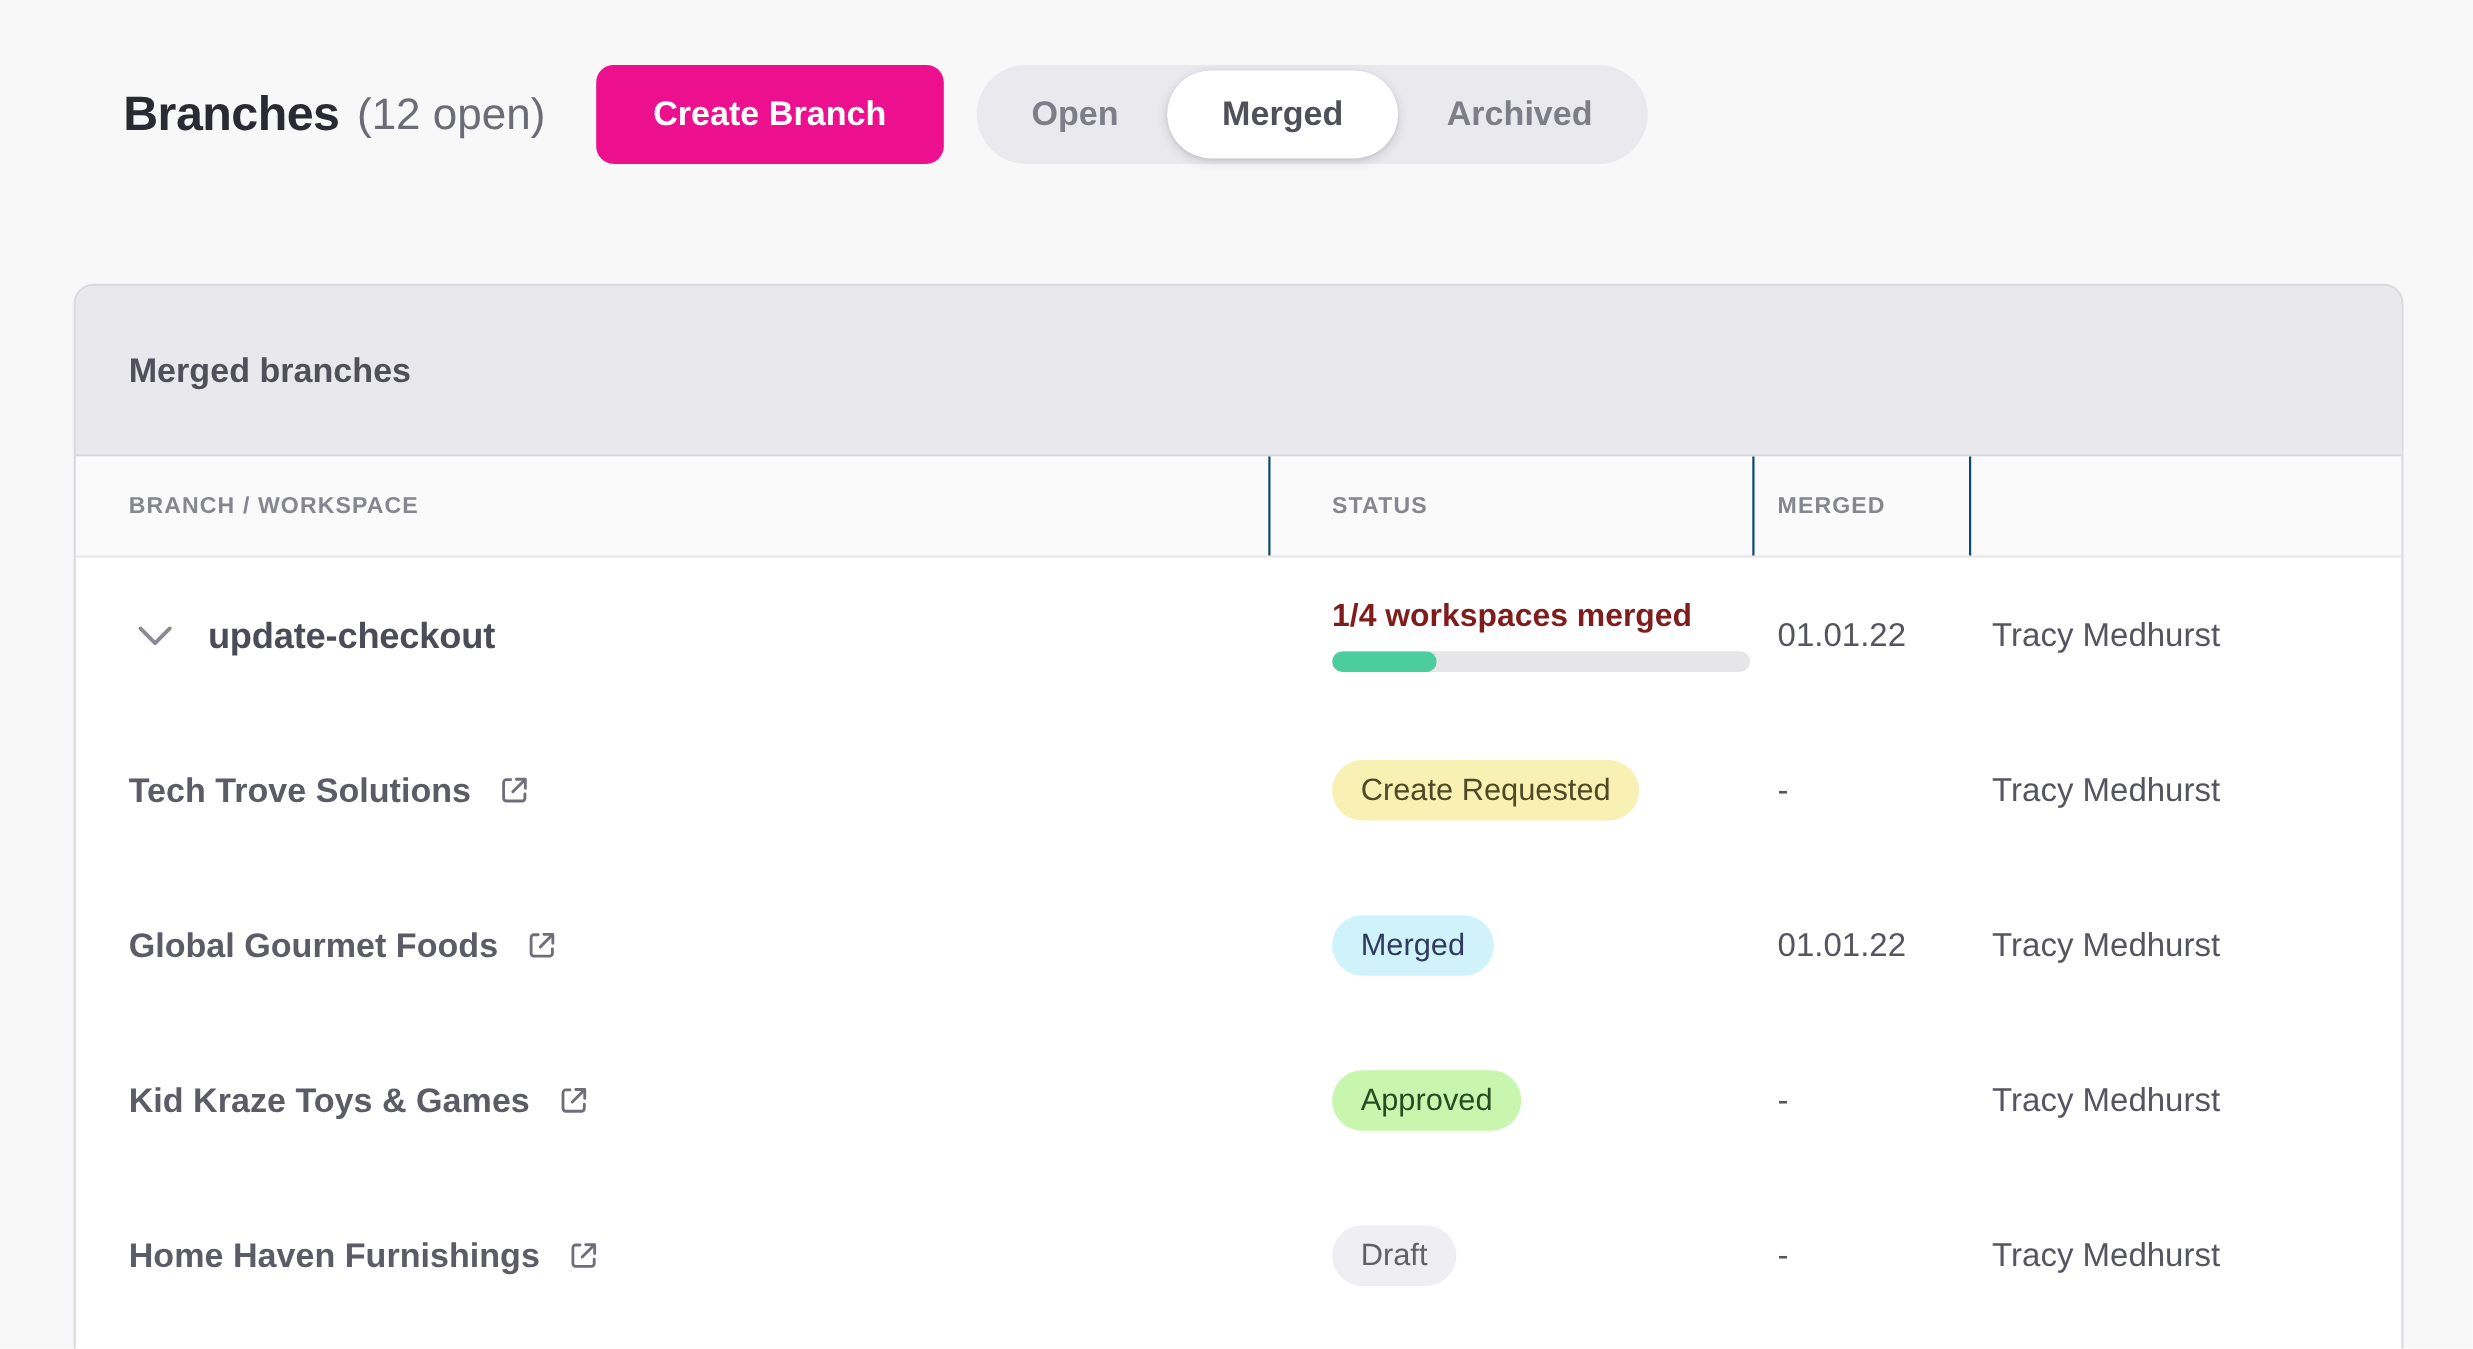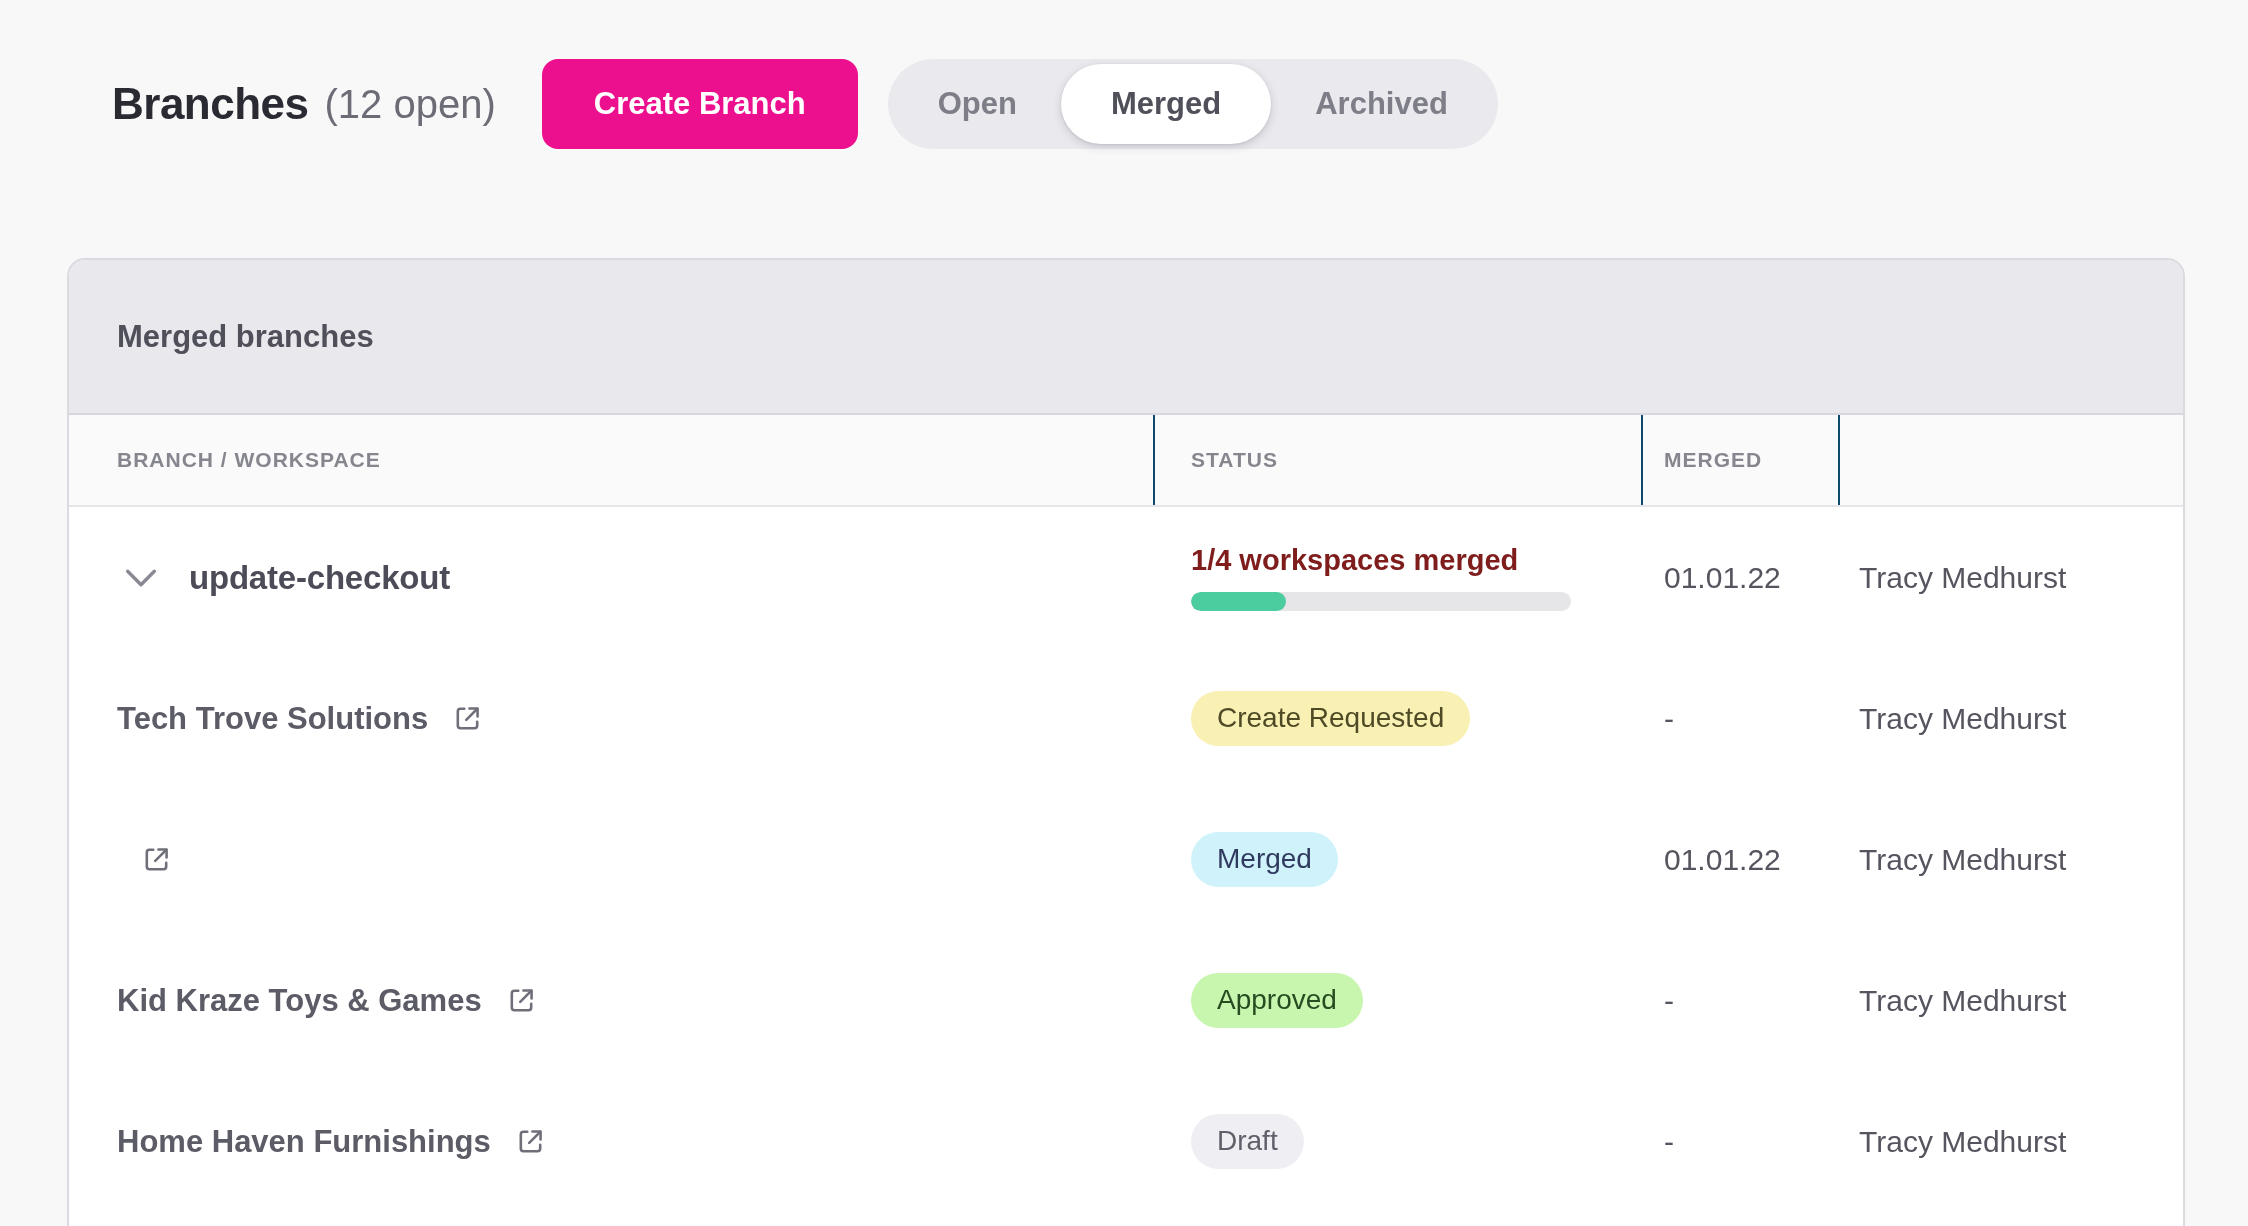--- a/index.html
+++ b/index.html
@@ -103,21 +103,21 @@
   .th {
     display: flex;
     align-items: center;
     font-size: 21px;
     font-weight: 700;
     letter-spacing: 1px;
     color: #86868F;
     text-transform: uppercase;
   }
   .col1 { width: 1086px; padding-left: 48px; }
-  .col2 { width: 488px;  padding-left: 36px; }
+  .col2 { width: 440px;  padding-left: 56px; }
   .col3 { width: 197px;  padding-left: 21px; }
   .col4 { flex: 1;       padding-left: 19px; }
   .th.col1, .th.col2, .th.col3 { border-right: 2px solid #0c4a6e; }
 
   .row {
     display: flex;
     align-items: center;
     height: 141px;
     background: #FFFFFF;
   }
@@ -252,20 +252,21 @@
     <div class="cell col3">
         <span class="date-text">-</span>
       </div>
     <div class="cell col4">
         <span class="creator-text">Tracy Medhurst</span>
       </div>
   </div>
 
   <div class="row">
     <div class="cell col1">
+      <span class="ws-name">Global Gourmet Foods</span>
       <svg class="ext-icon" viewBox="0 0 24 24" fill="none" stroke="currentColor" stroke-width="2" stroke-linecap="round" stroke-linejoin="round">
           <path d="M9.5 4.5H6.5C5.4 4.5 4.5 5.4 4.5 6.5v11c0 1.1 0.9 2 2 2h11c1.1 0 2-0.9 2-2v-3"></path>
           <path d="M13.5 4.2h6.3v6.3"></path>
           <path d="M19.5 4.5 L11 13"></path>
         </svg>
     </div>
     <div class="cell col2">
         <span class="badge badge--blue">Merged</span>
       </div>
     <div class="cell col3">

